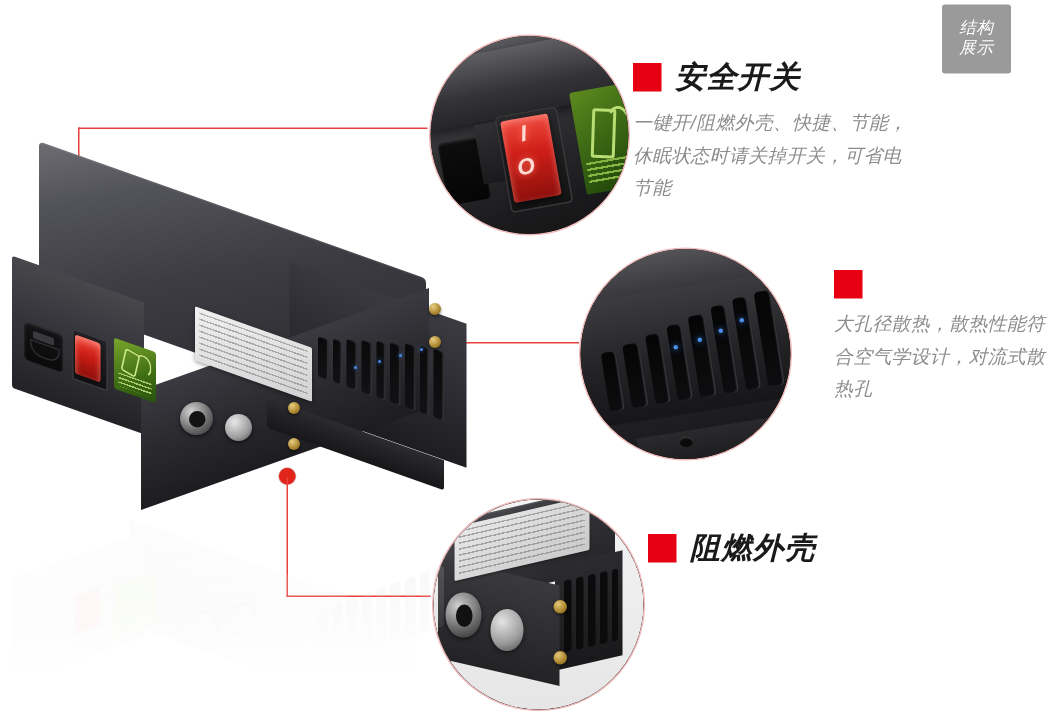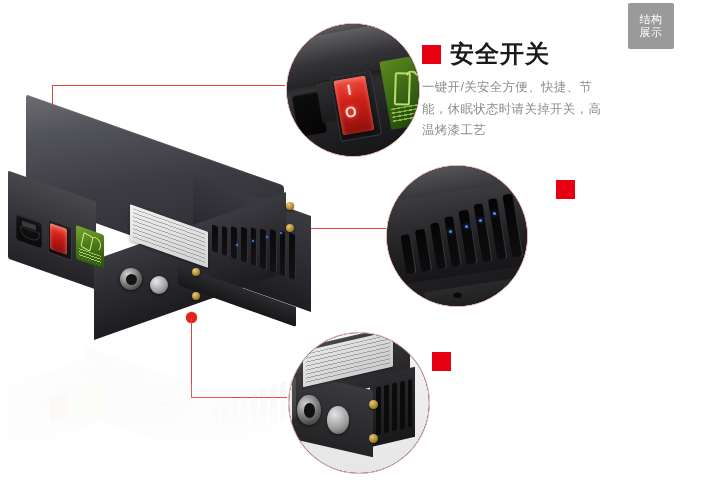--- a/index.html
+++ b/index.html
@@ -1,21 +1,21 @@
 <!DOCTYPE html>
 <html><head>
 <meta charset="utf-8">
 <style>
   html,body{margin:0;padding:0;}
   body{
     width:709px;height:480px;overflow:hidden;background:#ffffff;
     font-family:"Liberation Sans","DejaVu Sans",sans-serif;
     -webkit-font-smoothing:antialiased;
   }
-  #stage{position:relative;width:597px;height:480px;background:#fff;}
+  #stage{position:relative;width:597px;height:480px;background:#fff;font-style:italic;}
 
   
   .corner-tab{
     position:absolute;left:628px;top:3px;width:46px;height:46px;
     background:#9a9a9a;color:#ffffff;border-radius:2px;
     display:flex;flex-direction:column;align-items:center;justify-content:center;
     line-height:1.15;
   }
   .corner-tab span{font-size:11px;letter-spacing:.5px;}
 
@@ -25,21 +25,21 @@
   .lead.h{height:1px;}
   .dot{
     position:absolute;width:11px;height:11px;border-radius:50%;
     background:#e2231a;box-shadow:0 0 0 .5px rgba(140,0,0,.35);
   }
 
   
   .feat{position:absolute;}
   .feat .head{display:flex;align-items:center;gap:9px;margin-bottom:7px;}
   .feat .bullet{width:19px;height:19px;background:#e60012;flex:0 0 auto;}
-  .feat .title{font-size:24px;font-weight:bold;color:#1a1a1a;letter-spacing:1px;}
+  .feat .title{font-size:20px;font-weight:bold;color:#1a1a1a;letter-spacing:1px;}
   .feat .body{font-size:12.5px;color:#8c8c8c;line-height:1.72;letter-spacing:.3px;}
 
   
   .circle{
     position:absolute;border-radius:50%;overflow:hidden;
     border:1px solid #f0b9b9;background:#1d1d1f;
   }
   .circle .inner{position:absolute;inset:0;overflow:hidden;border-radius:50%;}
 
   
@@ -507,28 +507,30 @@
           <i></i>
         </div>
     </div>
   </div>
 
   <div class="feat" style="left:422px;top:38px;width:190px;">
     <div class="head">
       <div class="bullet"></div>
       <div class="title">安全开关</div>
     </div>
-    <div class="body">一键开/关安全方便、快捷、节能，休眠状态时请关掉开关，高温烤漆工艺</div>
+    <div class="body">一键开/阻燃外壳、快捷、节能，休眠状态时请关掉开关，可省电节能</div>
   </div>
 
   <div class="feat" style="left:556px;top:180px;width:152px;">
     <div class="head">
       <div class="bullet"></div>
     </div>
+    <div class="body">大孔径散热，散热性能符合空气学设计，对流式散热孔</div>
   </div>
 
   <div class="feat" style="left:432px;top:352px;width:176px;">
     <div class="head">
       <div class="bullet"></div>
+      <div class="title">阻燃外壳</div>
     </div>
   </div>
 
 </div>
 
 </body></html>

